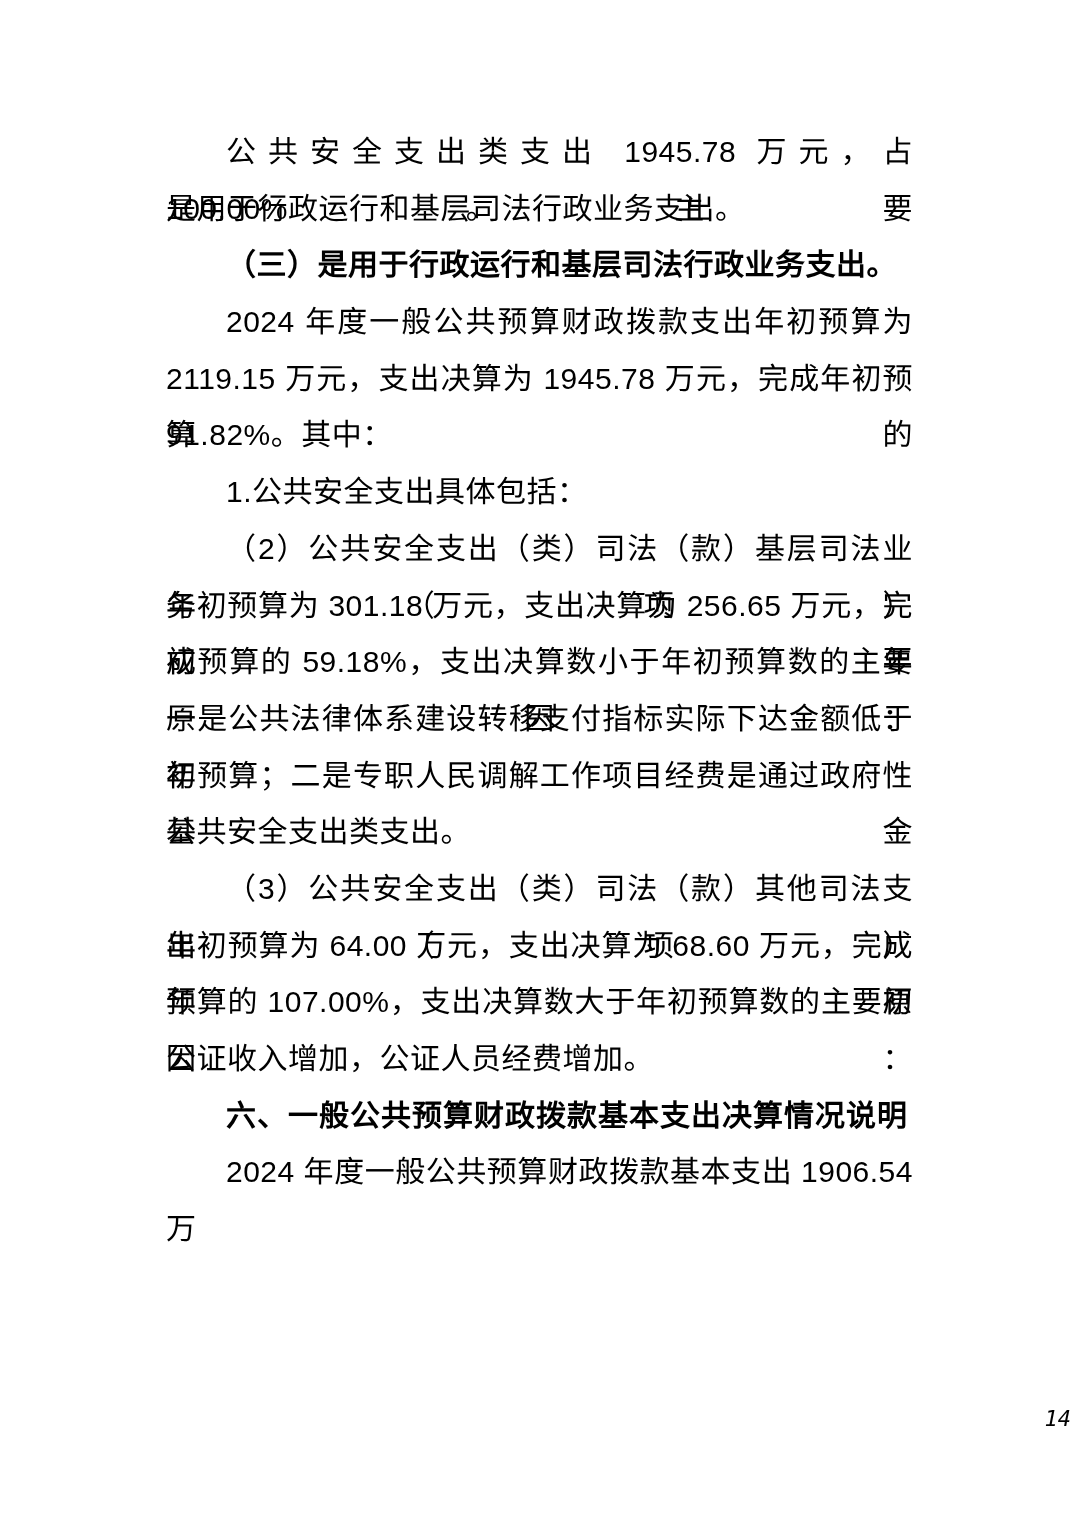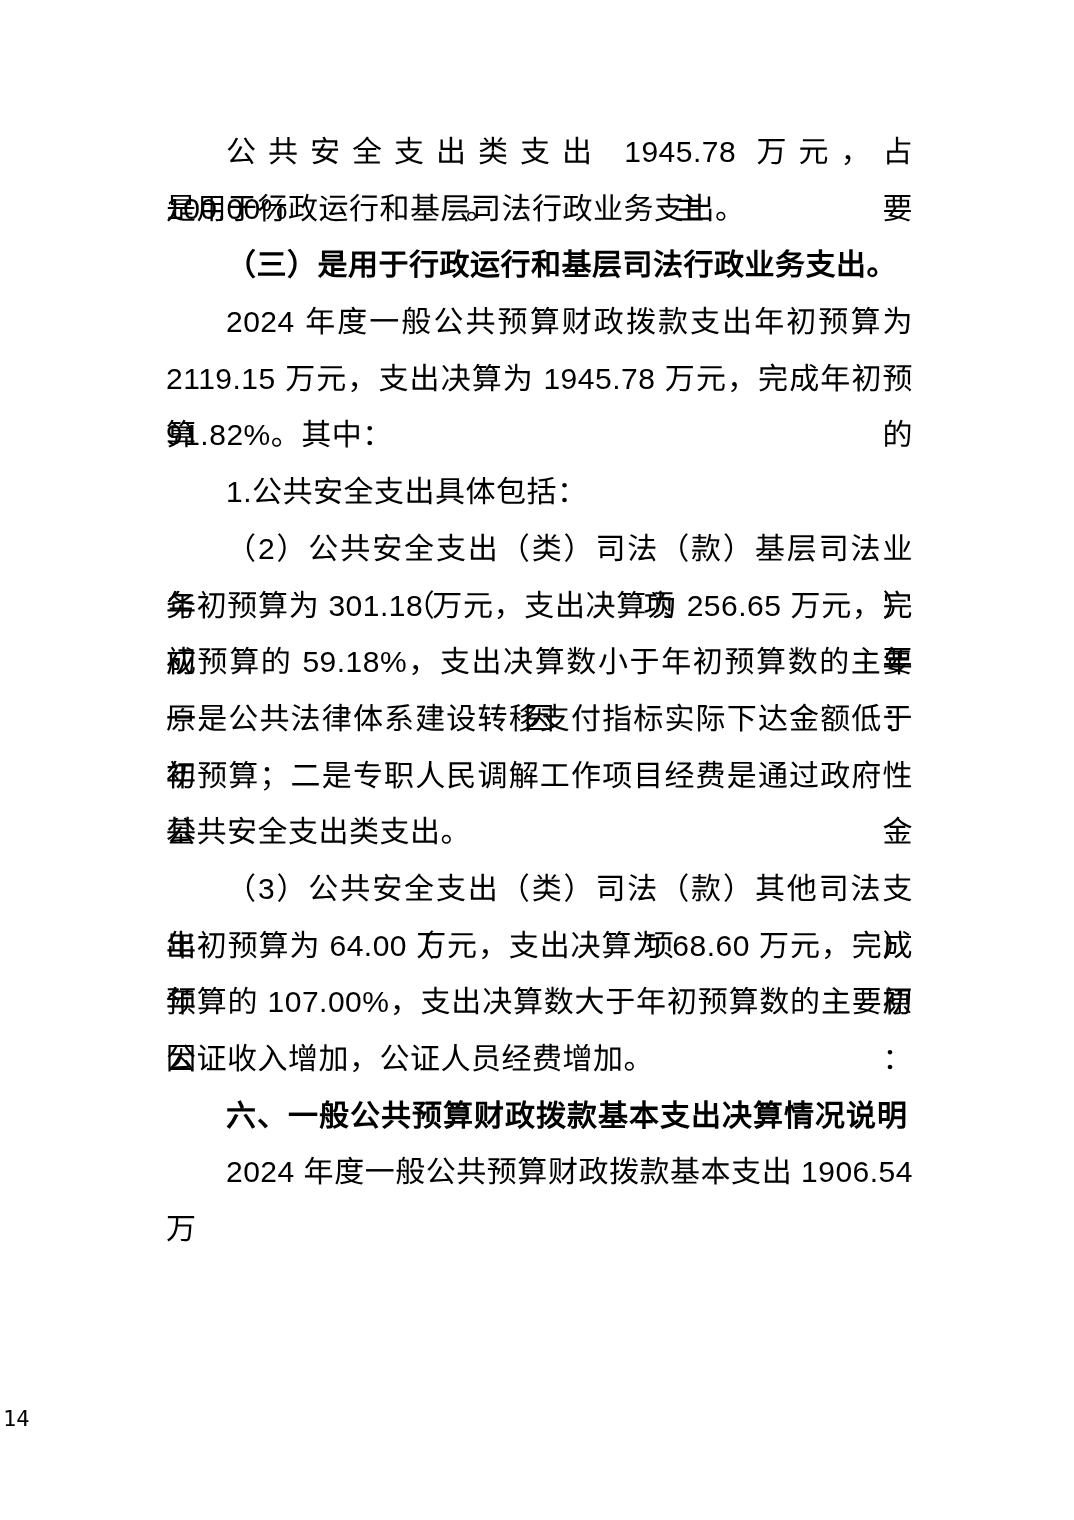--- a/index.html
+++ b/index.html
@@ -36,21 +36,22 @@
   }
   .line.no-just { text-align-last: left; }
   .line.first { text-indent: 2em; }
   .heading2 .line { font-weight: 700; }
   .heading1 .line { font-weight: 700; letter-spacing: 1px; }
   .page-footer {
     position: absolute;
     left: 0;
     top: 1404px;
     width: 100%;
-    text-align: left;
+    text-align: right;
+    font-style: italic;
   }
   .page-number {
     font-size: 22px;
     line-height: 30px;
     font-family: "DejaVu Sans Mono", "Liberation Mono", monospace;
   }
 </style>
 </head>
 <body>
 

